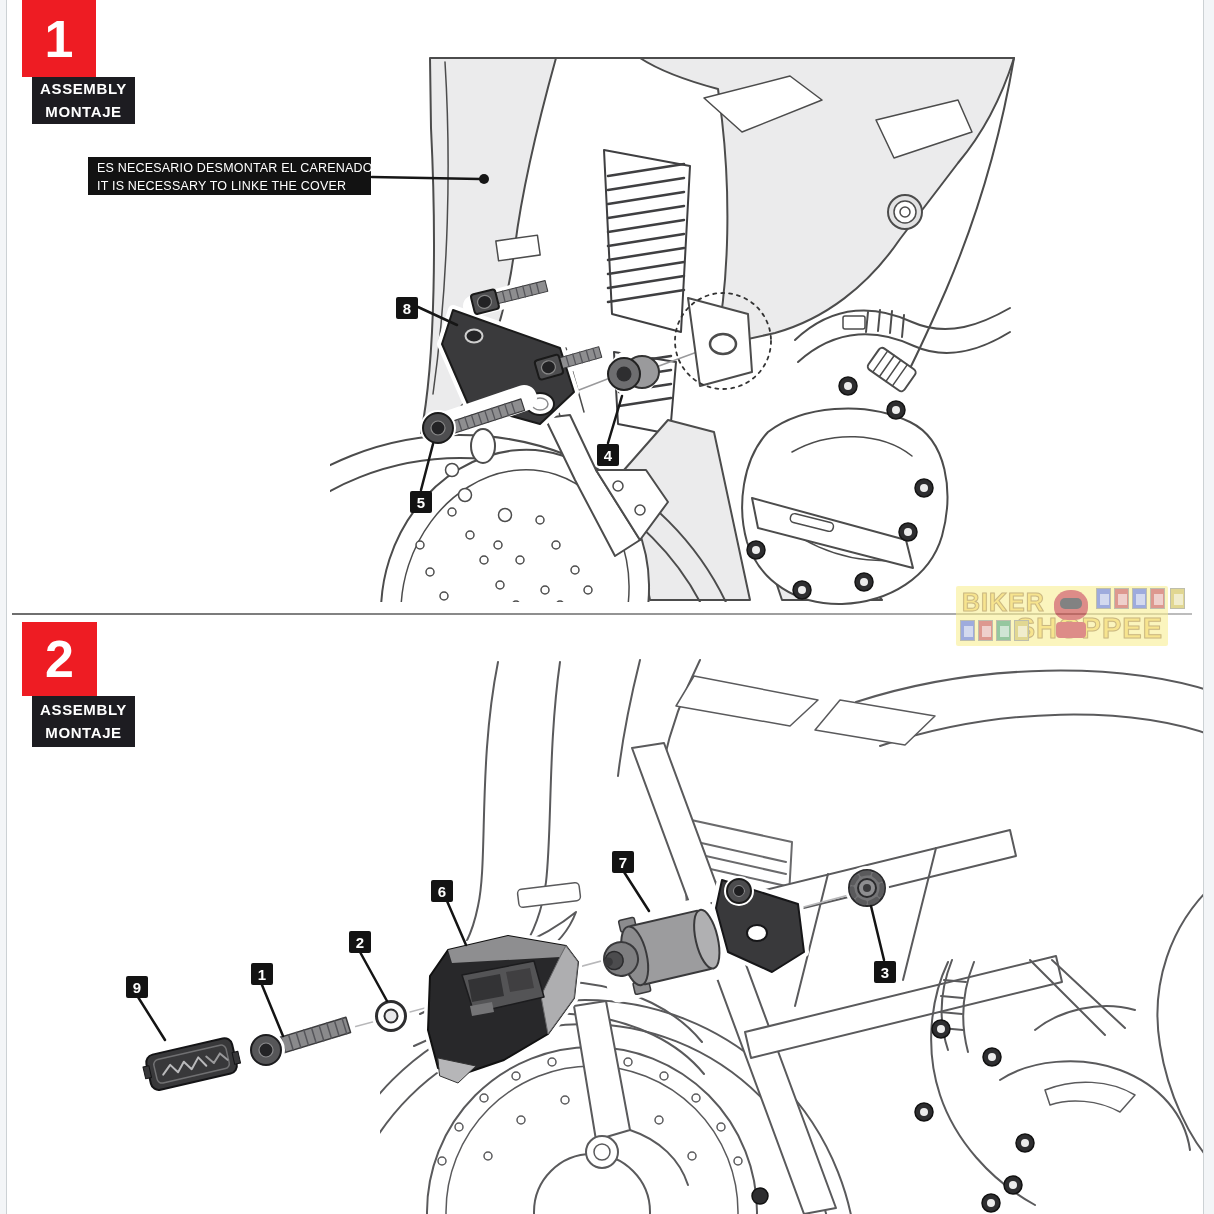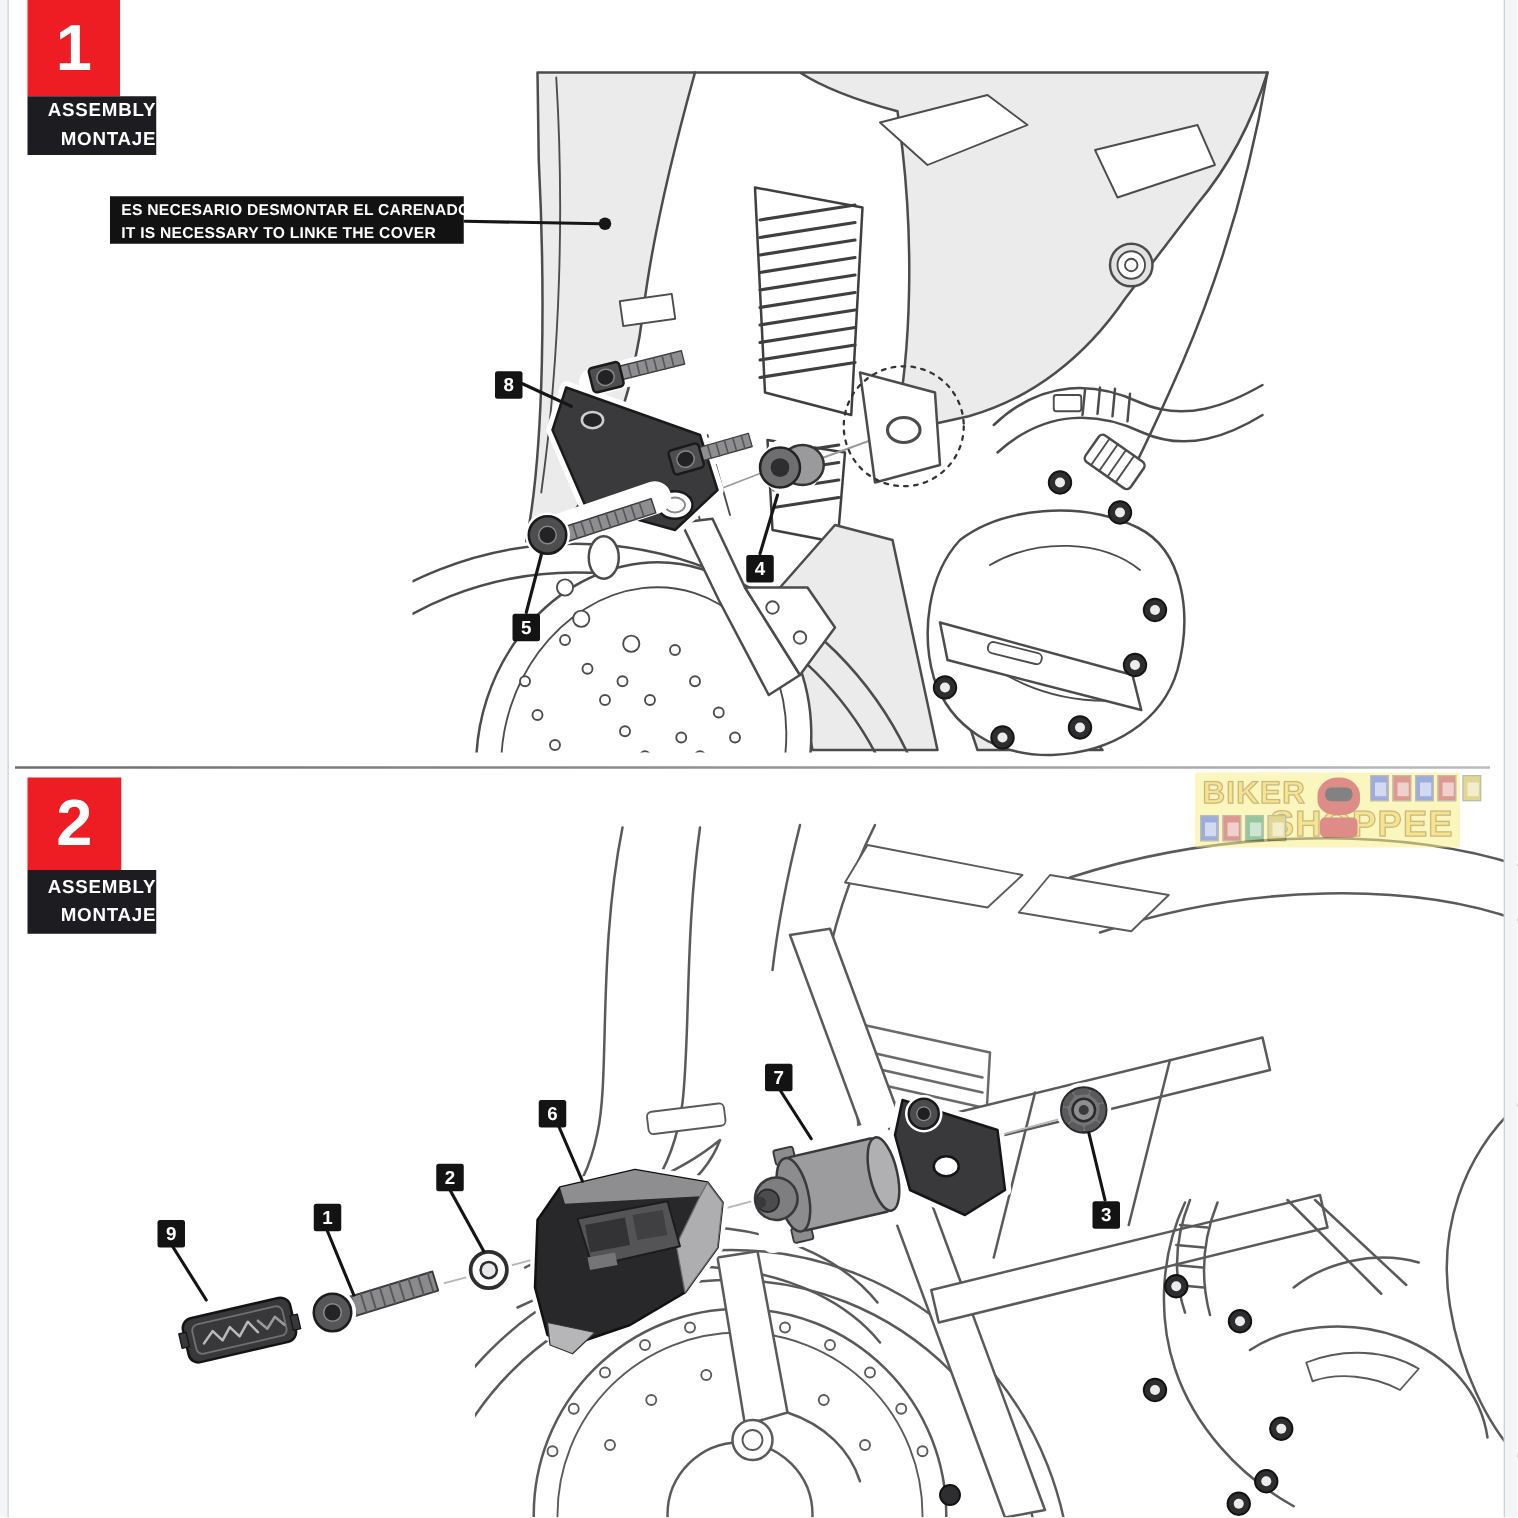--- a/index.html
+++ b/index.html
@@ -20,45 +20,45 @@
     font-size:17px; font-weight:bold; letter-spacing:6.5px; white-space:nowrap;
   }
   .step-badge {
     position:absolute; background:#ee1c23; color:#ffffff; display:flex;
     align-items:center; justify-content:center; font-size:52px; font-weight:bold;
   }
   .badge-1 { left:22px; top:0; width:74px; height:77px; }
   .badge-2 { left:22px; top:622px; width:75px; height:74px; }
   .label-box {
     position:absolute; background:#1d1c21; color:#ffffff; display:flex;
-    flex-direction:column; align-items:flex-end; justify-content:center;
-    font-size:15px; font-weight:bold; letter-spacing:0.6px; line-height:1.5;
+    flex-direction:column; align-items:center; justify-content:center;
+    font-size:15px; font-weight:bold; letter-spacing:0.6px; line-height:1.5;margin-left:10px;
   }
   .label-1 { left:22px; top:77px;  width:103px; height:47px; }
   .label-2 { left:22px; top:696px; width:103px; height:51px; }
 
   .note-box {
     position:absolute; left:88px; top:157px; width:283px; height:38px;
-    background:#121212; color:#ffffff; font-size:12.5px; font-weight:700;
+    background:#121212; color:#ffffff; font-size:12.5px; font-weight:400;
     line-height:1.4; padding:3px 9px; letter-spacing:0.2px; white-space:nowrap;
   }
 
   .divider {
     position:absolute; left:12px; top:613px; width:1180px; height:2px;
     background:linear-gradient(to right,#6e6e6e,#9a9a9a 60%,#bdbdbd);
   }
 
   .callout {
     position:absolute; width:22px; height:22px; background:#131313; color:#ffffff;
     display:flex; align-items:center; justify-content:center;
     font-size:15px; font-weight:bold; border-radius:2px; z-index:5;
   }
 
   .watermark {
-    position:absolute; left:956px; top:618px; width:212px; height:60px;
+    position:absolute; left:956px; top:586px; width:212px; height:60px;
     background:#f9ee8a; opacity:0.55; z-index:6; border-radius:2px;
   }
   .wm-word { position:absolute; font-weight:800; color:#f2cf33; letter-spacing:1px;
     -webkit-text-stroke:1px #a07f1d; text-shadow:0 0 1px #a07f1d; }
   .wm-biker   { left:6px; top:2px; font-size:25px; }
   .wm-shoppee { right:5px; bottom:1px; font-size:29px; }
   .wm-stamp { position:absolute; width:15px; height:21px; border:1px solid #8a8a6a; }
   .wm-stamp .inner { position:absolute; left:3px; top:5px; width:9px; height:11px;
     background:rgba(255,255,255,.55); }
   .wm-helmet { position:absolute; left:98px; top:4px; width:34px; height:30px;

